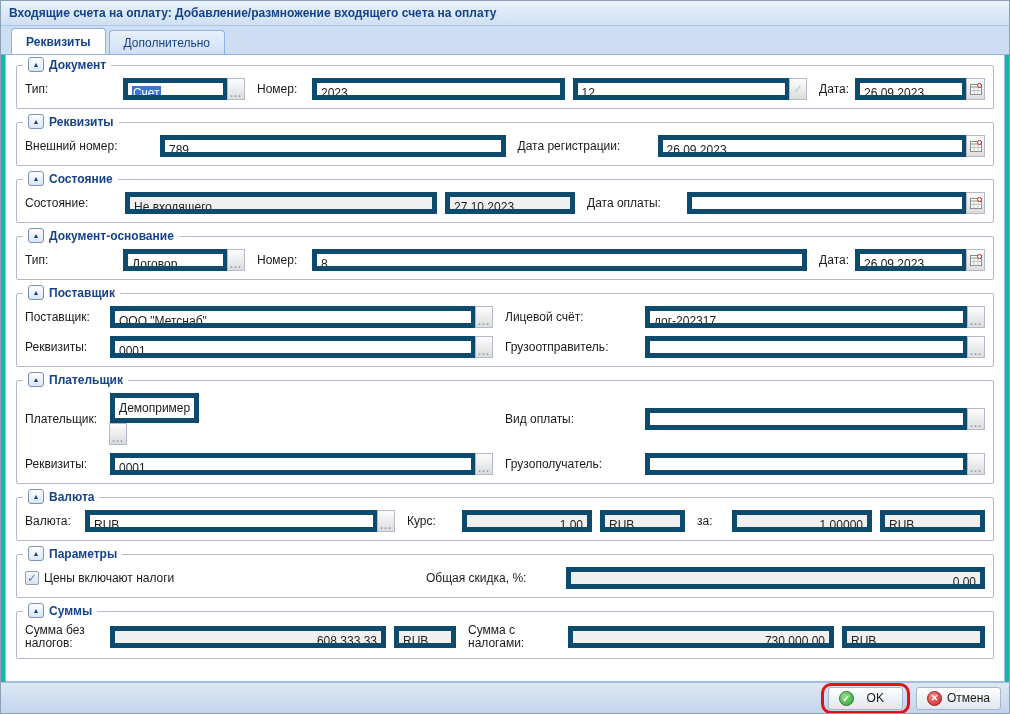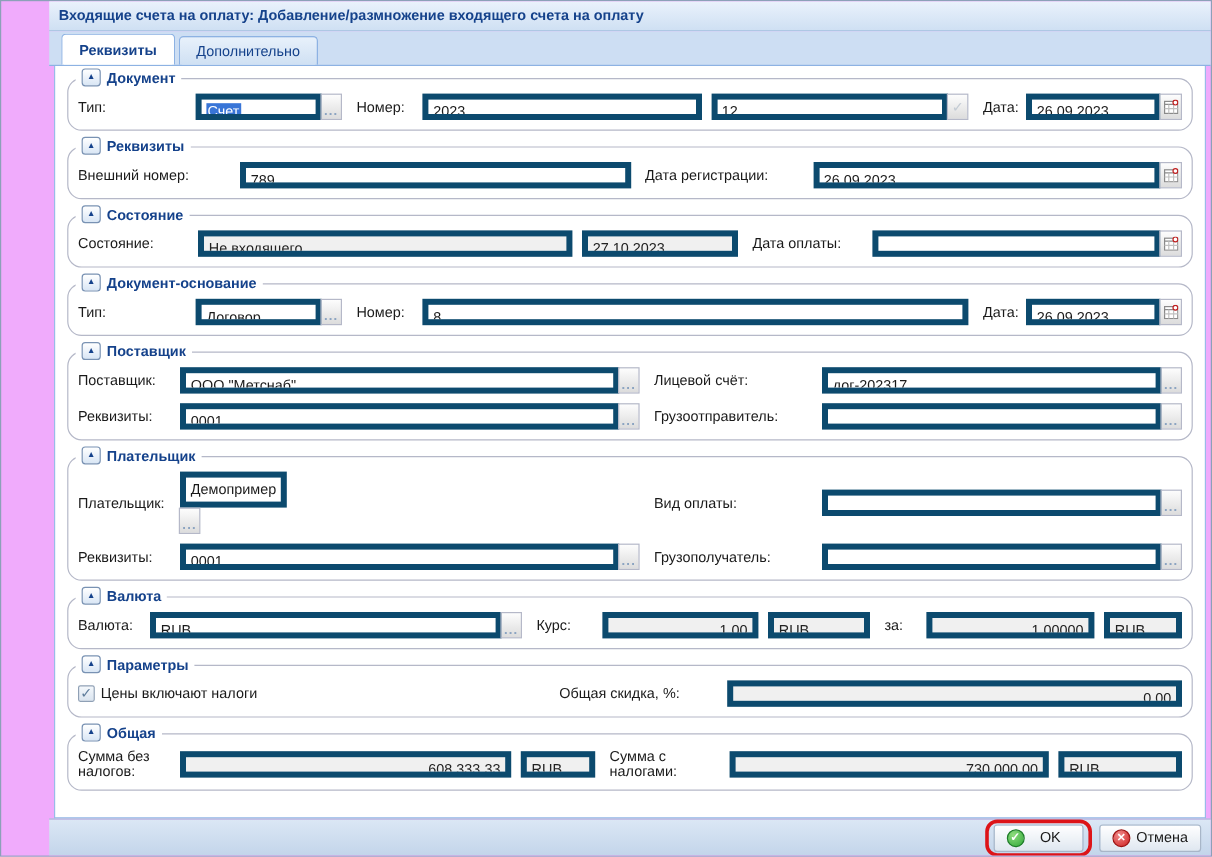--- a/index.html
+++ b/index.html
@@ -3,21 +3,21 @@
 <meta charset="utf-8">
 <style>
   * { box-sizing: border-box; margin: 0; padding: 0; }
   html,body { width:1010px; height:714px; }
   body {
     font-family: "Liberation Sans", "DejaVu Sans", sans-serif;
     font-size: 12px; color:#1a1a1a; background:#e4e8ee;
   }
   .window {
     width:1010px; height:714px; display:flex; flex-direction:column;
-    background:#f0abfc; border:1px solid #8ca0b8; overflow:hidden;padding-left:40px;
+    background:#14b8a6; border:1px solid #8ca0b8; overflow:hidden;
   }
   
   .titlebar {
     height:25px; flex:none; display:flex; align-items:center;
     padding:0 8px; background:linear-gradient(#eaf2fc,#cfe0f3);
     border-bottom:1px solid #aec7e4;
   }
   .titlebar .title { font-weight:bold; font-size:12px; color:#15428b; }
   
   .tabstrip {
@@ -35,21 +35,21 @@
     background:#ffffff; font-weight:bold; height:26px;
   }
   
   .panel {
     flex:1; margin:0 4px; background:#ffffff;
     border:1px solid #99bbe8; border-top:none;
     padding:10px 8px 4px 8px; overflow:hidden;
   }
   
   .fs {
-    position:relative; border:1px solid #b5b8c8; border-radius:12px;
+    position:relative; border:1px solid #b5b8c8; border-radius:2px;
     margin:0 2px 13px 2px; padding:12px 8px 8px 8px;
   }
   .fs-legend {
     position:absolute; top:-9px; left:6px; display:flex; align-items:center;
     gap:5px; background:#ffffff; padding:0 5px;
   }
   .fs-toggle {
     width:16px; height:15px; border:1px solid #7992b3; border-radius:3px;
     background:linear-gradient(#ffffff,#d9e6f5); color:#15428b;
     font-size:7px; line-height:13px; text-align:center; cursor:pointer; padding:0;
@@ -386,21 +386,21 @@
         <span class="lbl" style="width:370px;">Цены включают налоги</span>
         <span class="sp12"></span>
         <span class="lbl w140">Общая скидка, %:</span>
         <span class="tf ro num grow">0,00</span>
       </div>
     </div>
 
     <div class="fs">
       <div class="fs-legend">
         <button class="fs-toggle"><span>▲</span></button>
-        <span class="fs-title">Общая</span>
+        <span class="fs-title">Суммы</span>
       </div>
       <div class="row">
         <span class="lbl w85" style="white-space:normal;">Сумма без налогов:</span>
         <span class="tf ro num" style="width:276px;">608 333,33</span>
         <span class="sp8"></span>
         <span class="tf ro" style="width:62px;">RUB</span>
         <span class="sp12"></span>
         <span class="lbl w100" style="white-space:normal;">Сумма с налогами:</span>
         <span class="tf ro num" style="width:266px;">730 000,00</span>
         <span class="sp8"></span>

